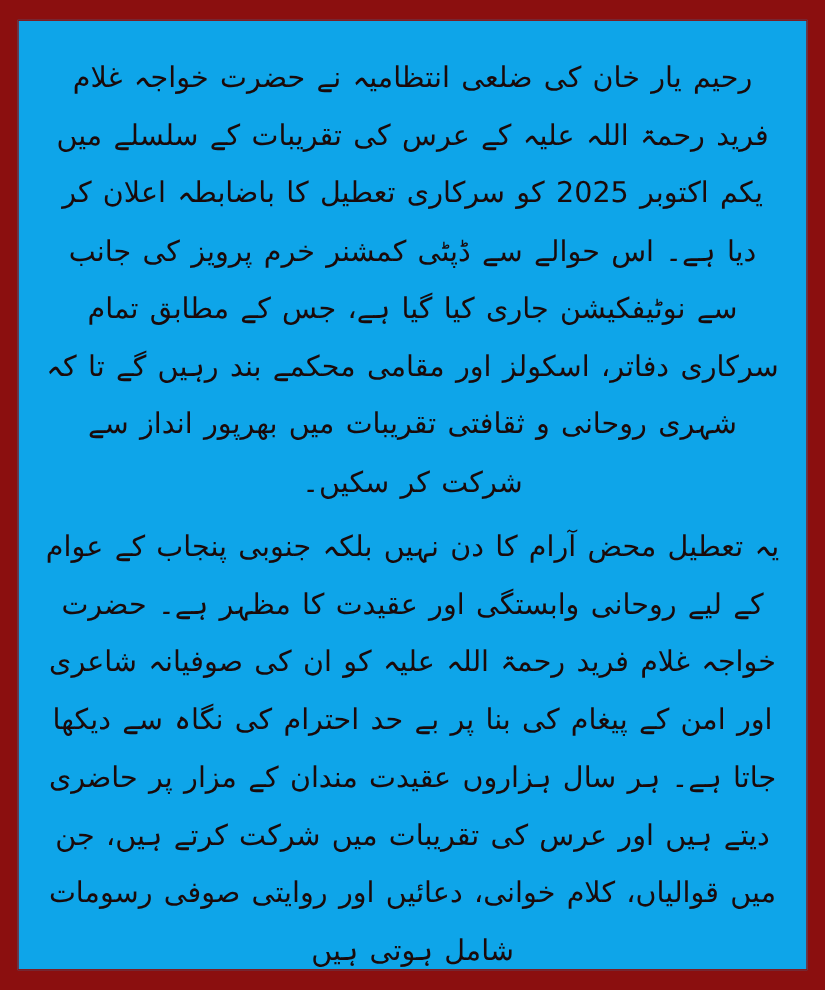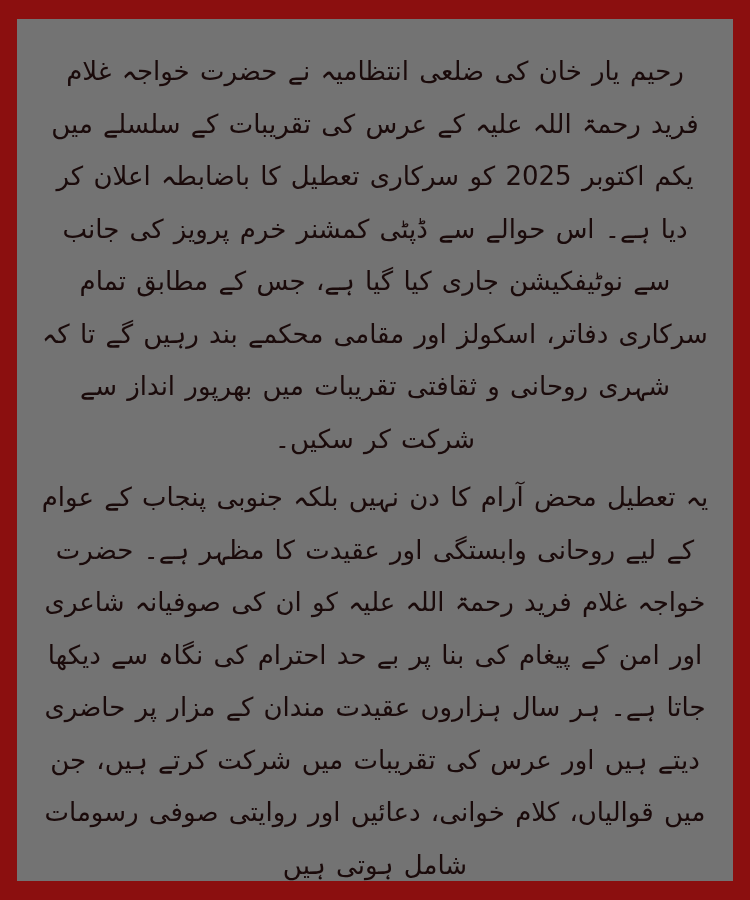--- a/index.html
+++ b/index.html
@@ -18,21 +18,21 @@
     box-sizing: border-box;
     width: 750px;
     height: 900px;
     background: #8b0f0f;
     padding: 18px 16px 18px 16px;
   }
   .sheet {
     box-sizing: border-box;
     width: 100%;
     height: 100%;
-    background: #737373;
+    background: #0ea5e9;
     border: 1px solid #8b0f0f;
     padding: 26px 22px 18px 22px;
     display: flex;
     flex-direction: column;
     justify-content: flex-start;
   }
   .article {
     direction: rtl;
     text-align: center;
     color: #1a0a0a;

